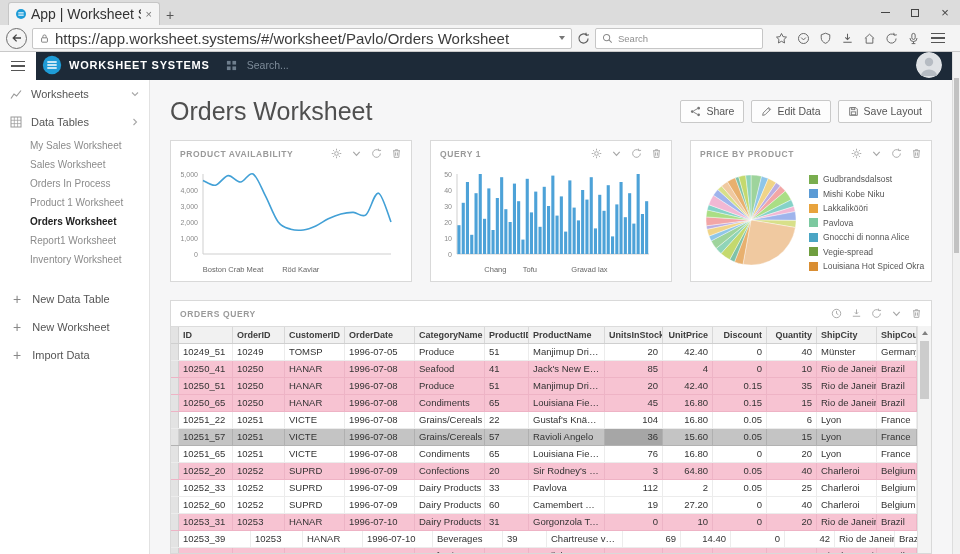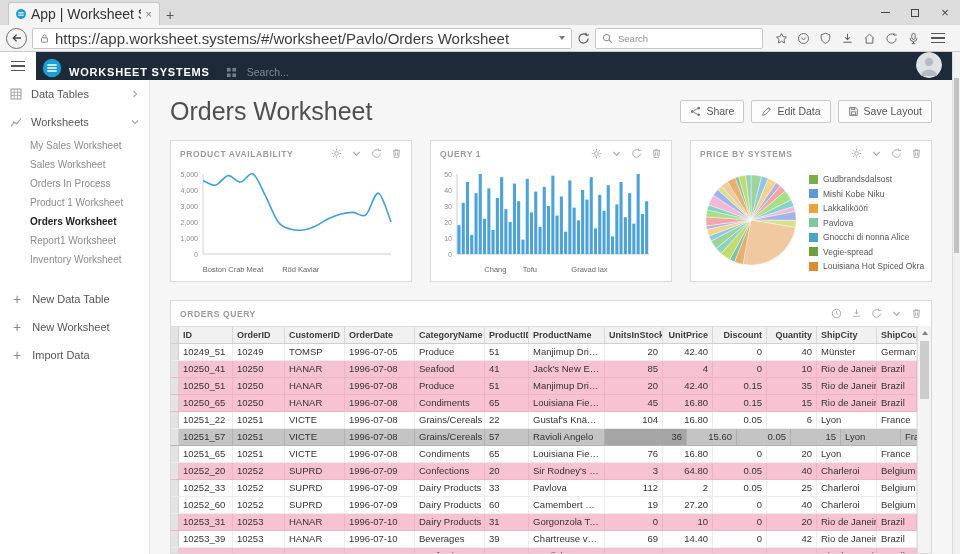--- a/index.html
+++ b/index.html
@@ -27,21 +27,21 @@
 .nav-ic{color:#5f5f5f;display:flex;align-items:center;justify-content:center;flex:none}
 .search-bar{width:168px;height:21px;background:#fff;border:1px solid #c6c6c6;border-radius:2px;display:flex;align-items:center;gap:5px;padding:0 6px;flex:none}
 .search-ph{font-size:9.5px;color:#8f8f8f}
 .nav-icons{display:flex;align-items:center;gap:9px;margin-left:7px;color:#5f5f5f}
 .burger{width:14px;height:10px;border-top:1.6px solid #555;border-bottom:1.6px solid #555;position:relative}
 .burger::after{content:"";position:absolute;left:0;right:0;top:50%;margin-top:-0.8px;height:1.6px;background:#555}
 
 
 #appbar{position:absolute;left:0;top:52px;width:952px;height:28px;display:flex}
 .burger-box{width:36px;height:28px;background:#fff;display:flex;align-items:center;justify-content:center;flex:none}
-.appbar-dark{flex:1;background:#1d2a38;display:flex;align-items:flex-end;padding:0 10px 2px 6px}
+.appbar-dark{flex:1;background:#1d2a38;display:flex;align-items:center;padding:0 10px 2px 6px}
 .logo-text{font-size:11px;font-weight:bold;color:#fff;letter-spacing:.8px;margin-left:7px;white-space:nowrap}
 .hdr-grid{color:#6e7e8d;margin-left:16px}
 .hdr-search{font-size:10.5px;color:#7d8b99;margin-left:10px}
 .avatar{margin-left:auto;width:26px;height:26px;border-radius:50%;overflow:hidden;flex:none}
 
 
 #sidebar{position:absolute;left:0;top:80px;width:150px;height:474px;background:#fff;border-right:1px solid #e2e2e2}
 .side-sec{height:28px;display:flex;align-items:center;gap:9px;padding:0 10px;font-size:11px;color:#555}
 .side-sec .sec-ic{color:#9a9a9a}
 .side-sec .chev{margin-left:auto;color:#a8a8a8}
@@ -228,41 +228,41 @@
           <path d="M4.5 24a8.8 8.8 0 0 1 17 0z" fill="#b6bcc3"></path>
         </svg>
       </span>
   </div>
 </div>
 
 <div id="sidebar">
   <div class="side-sec">
     <span class="sec-ic">
         <svg width="12" height="12" viewBox="0 0 12 12">
+          <path d="M1 10.5L4 6l2.6 2L11 2.5" fill="none" stroke="currentColor" stroke-width="1.2"></path>
+        </svg>
+      </span>
+    <span>Worksheets</span>
+    <span class="chev">
+        <svg width="8" height="8" viewBox="0 0 8 8">
+          <path d="M1 2.5l3 3 3-3" fill="none" stroke="currentColor" stroke-width="1.1"></path>
+        </svg>
+      </span>
+  </div>
+  <div class="side-sec">
+    <span class="sec-ic">
+        <svg width="12" height="12" viewBox="0 0 12 12">
           <rect x="1" y="1" width="10" height="10" fill="none" stroke="currentColor"></rect>
           <path d="M1 4.3h10M1 7.6h10M4.3 1v10M7.6 1v10" stroke="currentColor" stroke-width=".7"></path>
         </svg>
       </span>
     <span>Data Tables</span>
     <span class="chev">
         <svg width="8" height="8" viewBox="0 0 8 8">
           <path d="M2.5 1l3 3-3 3" fill="none" stroke="currentColor" stroke-width="1.1"></path>
-        </svg>
-      </span>
-  </div>
-  <div class="side-sec">
-    <span class="sec-ic">
-        <svg width="12" height="12" viewBox="0 0 12 12">
-          <path d="M1 10.5L4 6l2.6 2L11 2.5" fill="none" stroke="currentColor" stroke-width="1.2"></path>
-        </svg>
-      </span>
-    <span>Worksheets</span>
-    <span class="chev">
-        <svg width="8" height="8" viewBox="0 0 8 8">
-          <path d="M1 2.5l3 3 3-3" fill="none" stroke="currentColor" stroke-width="1.1"></path>
         </svg>
       </span>
   </div>
   <div>
       <div class="sub-item">My Sales Worksheet</div>
       <div class="sub-item">Sales Worksheet</div>
       <div class="sub-item">Orders In Process</div>
       <div class="sub-item">Product 1 Worksheet</div>
       <div class="sub-item sel">Orders Worksheet</div>
       <div class="sub-item">Report1 Worksheet</div>
@@ -437,21 +437,21 @@
           <rect x="205.6" y="8.0" width="3.1" height="80.0" fill="#4da2d8"></rect>
           <rect x="209.9" y="48.0" width="3.1" height="40.0" fill="#4da2d8"></rect>
           <rect x="214.1" y="35.2" width="3.1" height="52.8" fill="#4da2d8"></rect>
           <text class="xlab" x="64.4" y="106" text-anchor="middle">Chang</text>
           <text class="xlab" x="98.96000000000001" y="106" text-anchor="middle">Tofu</text>
           <text class="xlab" x="158.48" y="106" text-anchor="middle">Gravad lax</text>
         </svg>
     </div>
     <div class="panel">
       <div class="panel-hd">
-        <span class="panel-title">PRICE BY SYSTEMS</span>
+        <span class="panel-title">PRICE BY PRODUCT</span>
         <span class="panel-ics">
             <span class="panel-ic">
               <svg width="11" height="11" viewBox="0 0 12 12">
                 <circle cx="6" cy="6" r="2" fill="none" stroke="currentColor"></circle>
                 <path d="M6 .8v1.9M6 9.3v1.9M.8 6h1.9M9.3 6h1.9M2.3 2.3l1.3 1.3M8.4 8.4l1.3 1.3M9.7 2.3L8.4 3.6M3.6 8.4L2.3 9.7" stroke="currentColor" fill="none"></path>
               </svg>
             </span>
             <span class="panel-ic">
               <svg width="11" height="11" viewBox="0 0 12 12">
                 <path d="M2.5 4.2L6 8l3.5-3.8" fill="none" stroke="currentColor" stroke-width="1.2"></path>
@@ -670,21 +670,21 @@
           </div>
           <div class="tr selected">
             <div class="sel-col"></div>
             <div class="td" style="width:54px">10251_57</div>
             <div class="td" style="width:52px">10251</div>
             <div class="td" style="width:60px">VICTE</div>
             <div class="td" style="width:70px">1996-07-08</div>
             <div class="td" style="width:70px">Grains/Cereals</div>
             <div class="td" style="width:44px">57</div>
             <div class="td ell" style="width:76px">Ravioli Angelo</div>
-            <div class="td num selcell" style="width:82px">36</div>
+            <div class="td num selcell" style="width:58px">36</div>
             <div class="td num" style="width:50px">15.60</div>
             <div class="td num" style="width:54px">0.05</div>
             <div class="td num" style="width:50px">15</div>
             <div class="td" style="width:60px">Lyon</div>
             <div class="td" style="width:40px">France</div>
           </div>
           <div class="tr ">
             <div class="sel-col"></div>
             <div class="td" style="width:54px">10251_65</div>
             <div class="td" style="width:52px">10251</div>
@@ -759,21 +759,21 @@
             <div class="td ell" style="width:76px">Gorgonzola Telino</div>
             <div class="td num" style="width:58px">0</div>
             <div class="td num" style="width:50px">10</div>
             <div class="td num" style="width:54px">0</div>
             <div class="td num" style="width:50px">20</div>
             <div class="td" style="width:60px">Rio de Janeiro</div>
             <div class="td" style="width:40px">Brazil</div>
           </div>
           <div class="tr ">
             <div class="sel-col"></div>
-            <div class="td" style="width:54px">10253_39</div>
+            <div class="td" style="width:72px">10253_39</div>
             <div class="td" style="width:52px">10253</div>
             <div class="td" style="width:60px">HANAR</div>
             <div class="td" style="width:70px">1996-07-10</div>
             <div class="td" style="width:70px">Beverages</div>
             <div class="td" style="width:44px">39</div>
             <div class="td ell" style="width:76px">Chartreuse verte</div>
             <div class="td num" style="width:58px">69</div>
             <div class="td num" style="width:50px">14.40</div>
             <div class="td num" style="width:54px">0</div>
             <div class="td num" style="width:50px">42</div>

